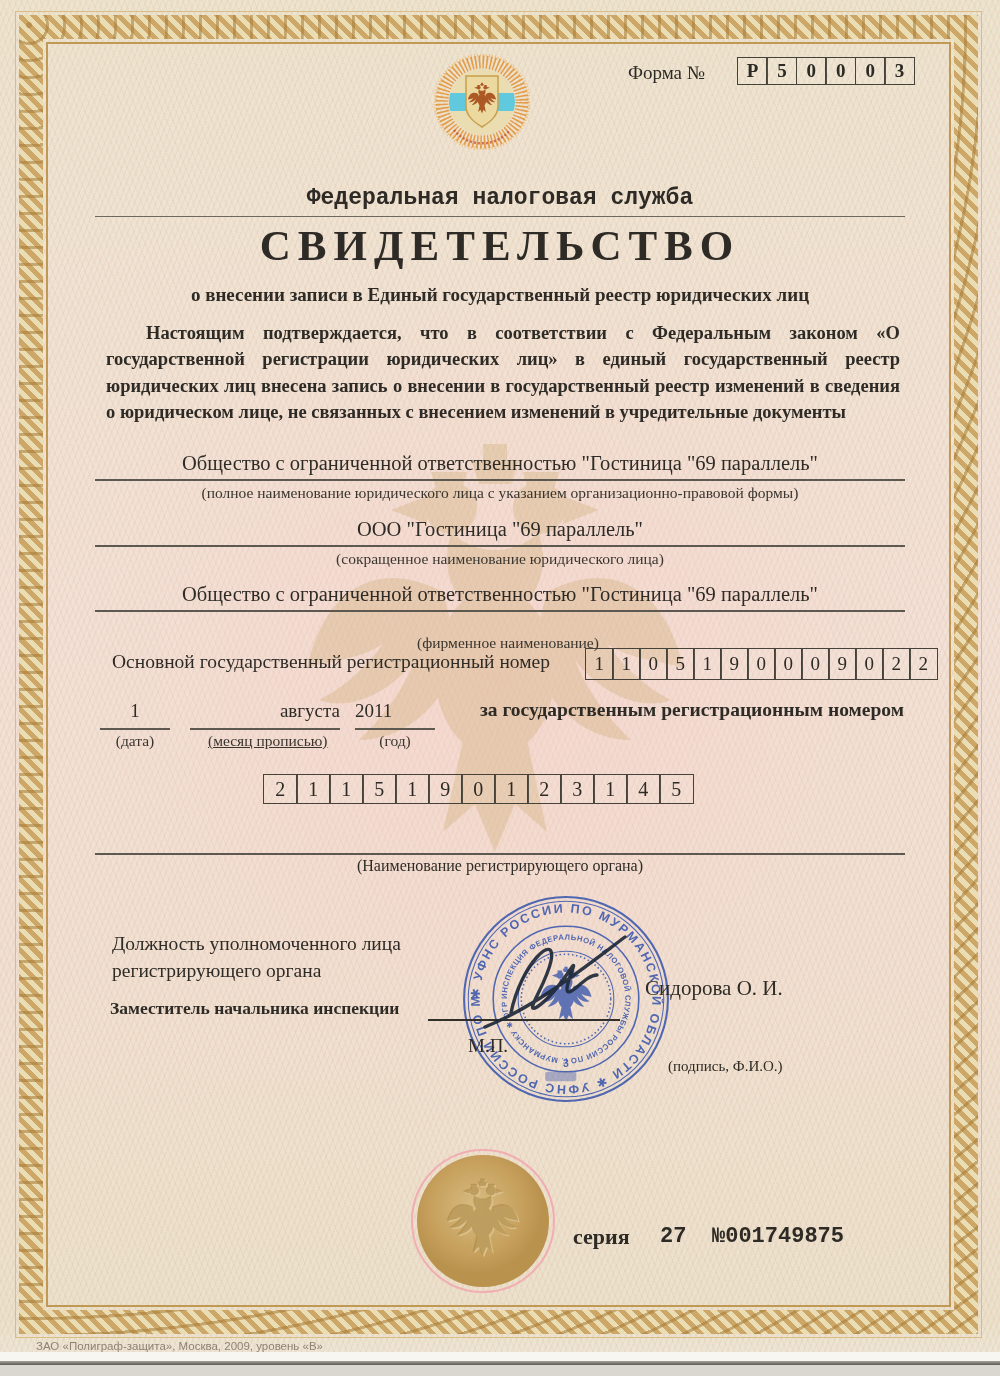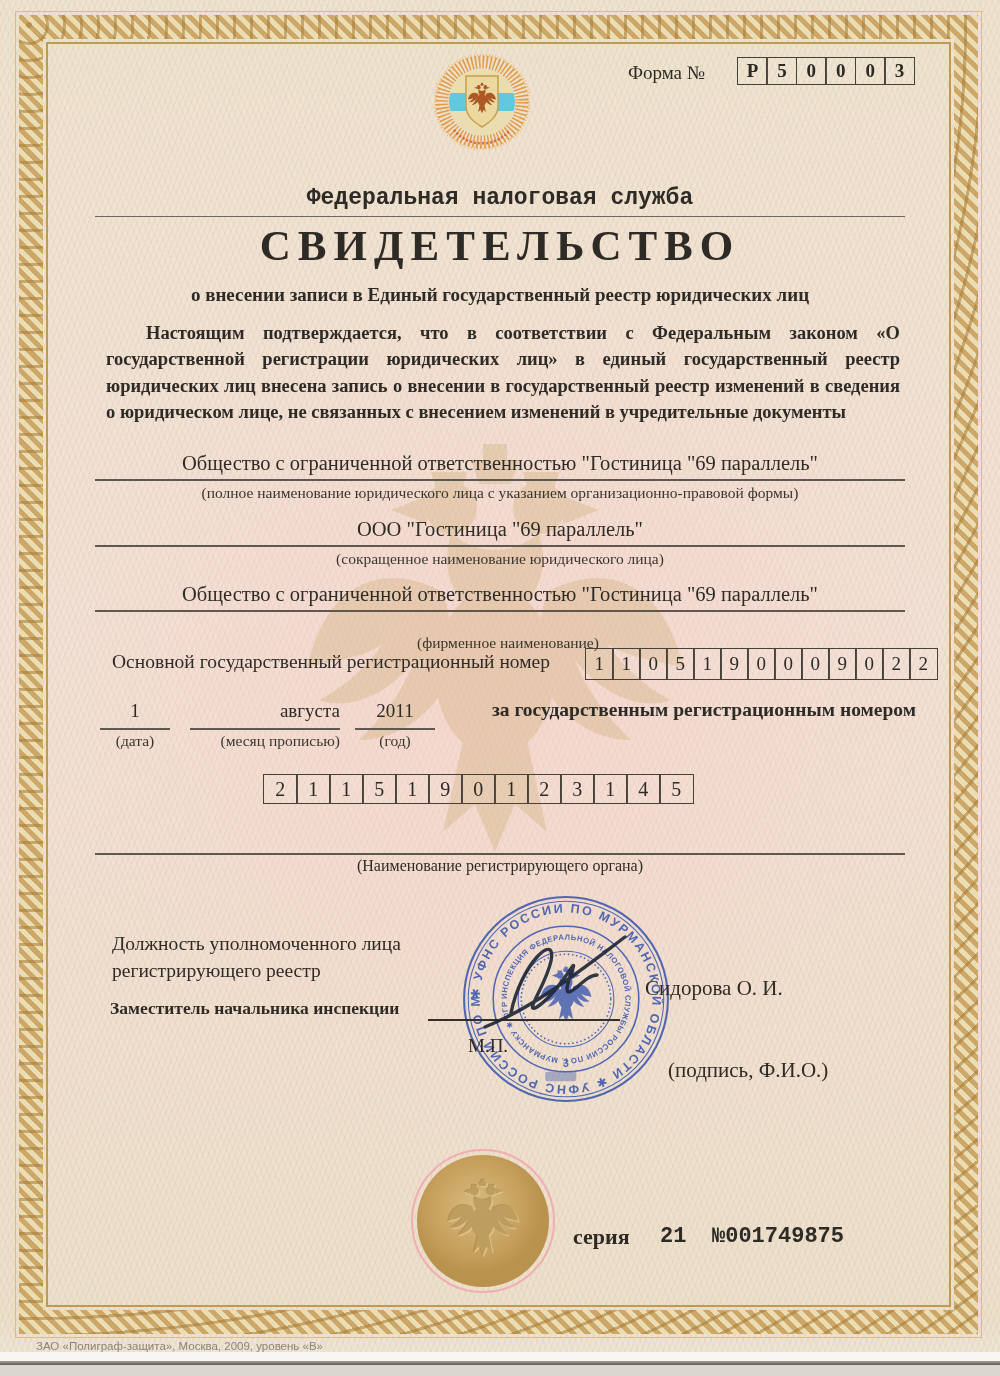--- a/index.html
+++ b/index.html
@@ -124,48 +124,48 @@
     <span class="cell" style="width:26.6px;height:30px;">2</span>
     <span class="cell" style="width:26.6px;height:30px;">2</span>
   </div>
 
   <div class="abs" style="left:100px;top:700px;width:70px;text-align:center;font-size:19px;">1</div>
   <div class="rule" style="left:100px;top:728px;width:70px;"></div>
   <div class="abs cap" style="left:100px;top:732px;width:70px;text-align:center;">(дата)</div>
 
   <div class="abs" style="left:190px;top:700px;width:150px;text-align:right;font-size:19px;">августа</div>
   <div class="rule" style="left:190px;top:728px;width:150px;"></div>
-  <div class="abs cap" style="left:190px;top:732px;width:150px;text-align:right;">(месяц прописью)</div>
-
-  <div class="abs" style="left:355px;top:700px;width:80px;text-align:center;font-size:19px;">2011</div>
+  <div class="abs cap" style="left:208px;top:732px;width:150px;text-align:left;text-decoration:underline;">(месяц прописью)</div>
+
+  <div class="abs" style="left:355px;top:700px;width:80px;text-align:left;font-size:19px;">2011</div>
   <div class="rule" style="left:355px;top:728px;width:80px;"></div>
   <div class="abs cap" style="left:355px;top:732px;width:80px;text-align:center;">(год)</div>
 
-  <div class="abs" style="left:480px;top:699px;font-size:19.5px;font-weight:bold;margin-left:12px;">за  государственным регистрационным номером</div>
+  <div class="abs" style="left:480px;top:699px;font-size:19.5px;font-weight:bold;">за  государственным регистрационным номером</div>
 
   <div class="cells" style="left:263px;top:774px;">
     <span class="cell" style="width:32.6px;height:28px;font-size:20px;">2</span>
     <span class="cell" style="width:32.6px;height:28px;font-size:20px;">1</span>
     <span class="cell" style="width:32.6px;height:28px;font-size:20px;">1</span>
     <span class="cell" style="width:32.6px;height:28px;font-size:20px;">5</span>
     <span class="cell" style="width:32.6px;height:28px;font-size:20px;">1</span>
     <span class="cell" style="width:32.6px;height:28px;font-size:20px;">9</span>
     <span class="cell" style="width:32.6px;height:28px;font-size:20px;">0</span>
     <span class="cell" style="width:32.6px;height:28px;font-size:20px;">1</span>
     <span class="cell" style="width:32.6px;height:28px;font-size:20px;">2</span>
     <span class="cell" style="width:32.6px;height:28px;font-size:20px;">3</span>
     <span class="cell" style="width:32.6px;height:28px;font-size:20px;">1</span>
     <span class="cell" style="width:32.6px;height:28px;font-size:20px;">4</span>
     <span class="cell" style="width:32.6px;height:28px;font-size:20px;">5</span>
   </div>
 
   <div class="rule" style="left:95px;top:853px;width:810px;"></div>
   <div class="abs ctr" style="top:857px;font-size:16px;">(Наименование регистрирующего органа)</div>
 
-  <div class="abs" style="left:112px;top:930px;width:290px;font-size:19.5px;line-height:1.4;">Должность уполномоченного лица регистрирующего реестр</div>
+  <div class="abs" style="left:112px;top:930px;width:290px;font-size:19.5px;line-height:1.4;">Должность уполномоченного лица регистрирующего органа</div>
   <div class="abs" style="left:110px;top:998px;font-size:17.5px;font-weight:600;">Заместитель начальника инспекции</div>
 
   <svg class="abs" style="left:462px;top:895px;" width="208" height="208" viewBox="0 0 200 200" opacity="0.88">
     <g fill="none" stroke="#3a57ae">
       <circle cx="100" cy="100" r="98" stroke-width="2"></circle>
       <circle cx="100" cy="100" r="94" stroke-width="1"></circle>
       <circle cx="100" cy="100" r="70" stroke-width="1.5"></circle>
       <circle cx="100" cy="100" r="46" stroke-width="1"></circle>
       <circle cx="100" cy="100" r="43" stroke-width="1.5" stroke-dasharray="1.5 2.5"></circle>
     </g>
@@ -183,38 +183,38 @@
   </svg>
 
   <div class="rule" style="left:428px;top:1019px;width:192px;background:#33302b;"></div>
   <div class="abs" style="left:468px;top:1035px;font-size:19px;">М.П.</div>
 
   <svg class="abs" style="left:425px;top:915px;" width="230" height="125" viewBox="0 0 230 125">
     <path d="M86,98 C96,48 132,16 126,46 C121,70 98,100 112,92 C136,76 154,36 147,56 C141,72 138,84 152,72 C160,65 166,60 172,60 M60,112 C110,92 160,52 200,22" fill="none" stroke="#1e2838" stroke-width="3.4" stroke-linecap="round" opacity=".92"></path>
   </svg>
 
   <div class="abs" style="left:645px;top:976px;font-size:21px;">Сидорова О. И.</div>
-  <div class="abs" style="left:668px;top:1058px;font-size:21px;">(подпись, Ф.И.О.)</div>
+  <div class="abs" style="left:668px;top:1058px;font-size:15px;">(подпись, Ф.И.О.)</div>
 
   <svg class="abs" style="left:408px;top:1146px;" width="150" height="150" viewBox="0 0 150 150">
     <defs>
       <radialGradient id="goldG" cx="45%" cy="40%">
         <stop offset="0%" stop-color="#d9bd84"></stop>
           <stop offset="70%" stop-color="#c6a05c"></stop>
         <stop offset="100%" stop-color="#b9924e"></stop>
       </radialGradient>
     </defs>
     <circle cx="75" cy="75" r="71" fill="none" stroke="#f2a2ac" stroke-width="2" opacity=".8"></circle>
     <circle cx="75" cy="75" r="66" fill="url(#goldG)"></circle>
     <use href="#eagle" x="38" y="29" width="76" height="92" fill="#dcc28c" opacity=".9"></use>
     <use href="#eagle" x="36.5" y="27.5" width="76" height="92" fill="#a8843f" opacity=".55"></use>
   </svg>
 
   <div class="abs" style="left:573px;top:1224px;font-size:22px;font-weight:bold;">серия</div>
-  <div class="abs" style="left:660px;top:1224px;font-family:'Liberation Mono','DejaVu Sans Mono',monospace;font-size:22px;font-weight:600;">21</div>
+  <div class="abs" style="left:660px;top:1224px;font-family:'Liberation Mono','DejaVu Sans Mono',monospace;font-size:22px;font-weight:600;">27</div>
   <div class="abs" style="left:712px;top:1224px;font-family:'Liberation Mono','DejaVu Sans Mono',monospace;font-size:22px;font-weight:600;">№001749875</div>
 
   <div class="abs" style="left:36px;top:1340px;font-family:'Liberation Sans','DejaVu Sans',sans-serif;font-size:11.5px;color:#8f8274;">ЗАО «Полиграф-защита», Москва, 2009, уровень «В»</div>
   <div class="scan-strip"></div>
   <div class="scan-shadow"></div>
   <div class="scan-below"></div>
 
 </div>
 
 </body></html>

